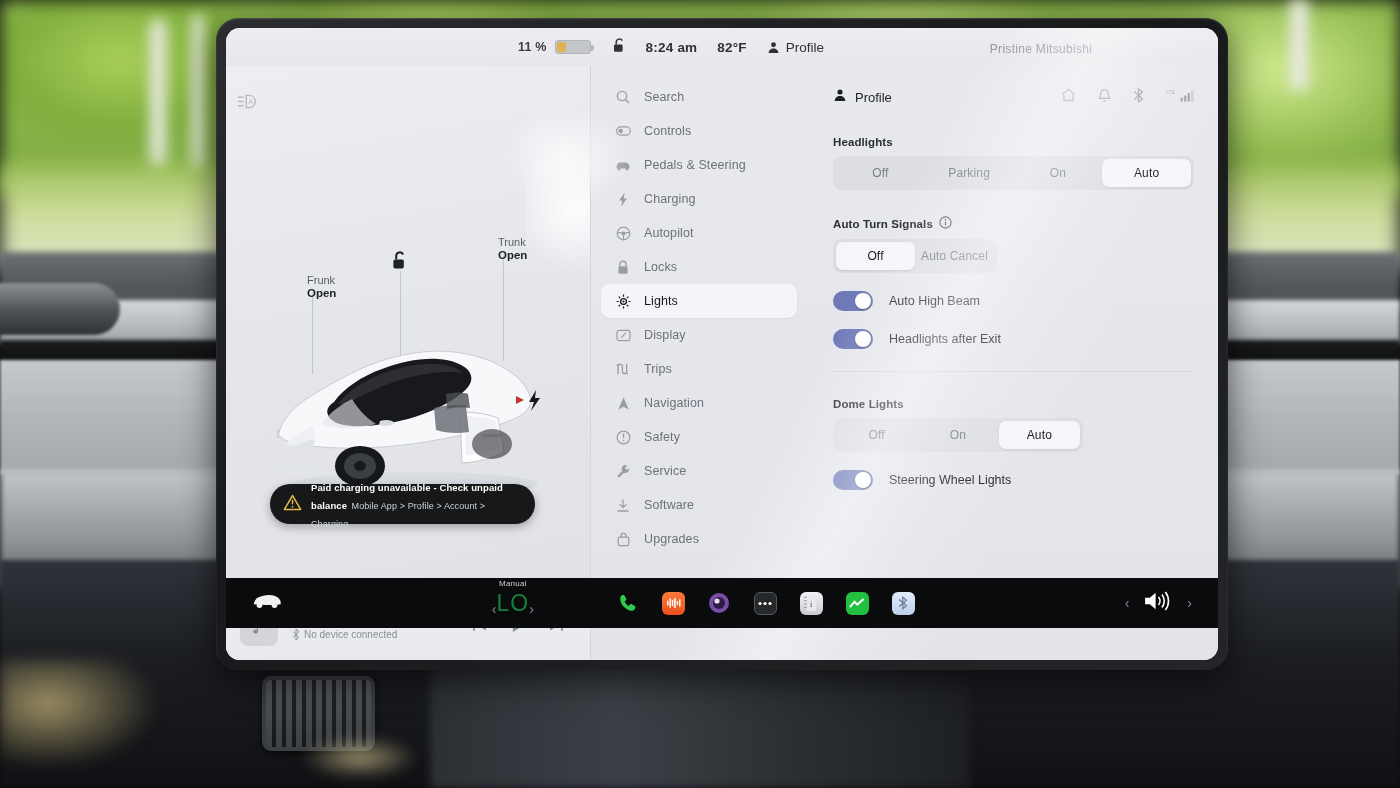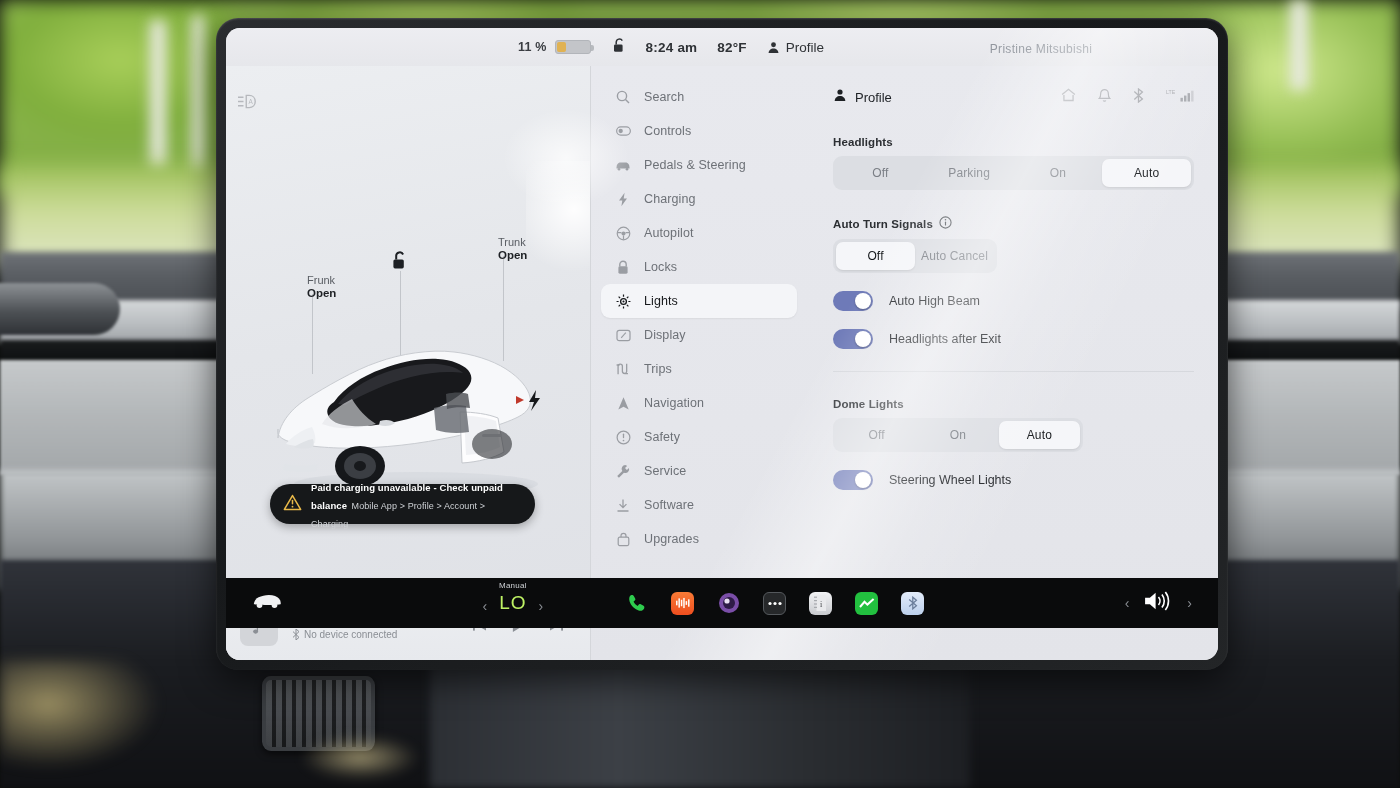--- a/index.html
+++ b/index.html
@@ -251,26 +251,26 @@
     pointer-events:none;
     background:
       linear-gradient(118deg, rgba(255,255,255,0) 58%, rgba(255,255,255,.42) 66%, rgba(255,255,255,.14) 72%, rgba(255,255,255,0) 79%),
       radial-gradient(ellipse 90px 70px at 340px 130px, rgba(255,255,255,.75), rgba(255,255,255,0) 70%);
   }
   #taskbar {
     position:absolute; left:226px; top:578px; width:992px; height:50px;
     background:#0a0b0c; display:flex; align-items:center; padding:0 26px;
   }
   .tb-car { margin-right:auto; }
-  .climate { display:flex; align-items:flex-end; gap:12px; position:relative; }
+  .climate { display:flex; align-items:flex-end; position:relative; }
   .climate .manual {
     position:absolute; left:50%; transform:translateX(-50%); top:-11px;
     font-size:8px; color:#cfd2d6; letter-spacing:.2px;
   }
-  .climate .val { font-size:19px; color:#bef264; letter-spacing:1px; font-weight:300; }
+  .climate .val { font-size:23px; color:#15803d; letter-spacing:1px; font-weight:300; }
   .chev { color:#8a8e94; font-size:14px; }
   .apps { display:flex; align-items:center; gap:23px; margin-left:82px; }
   .app-ico {
     width:23px; height:23px; border-radius:6px;
     display:flex; align-items:center; justify-content:center;
   }
   .volume { display:flex; align-items:center; gap:14px; margin-left:auto; }
 </style>
 </head>
 <body>

